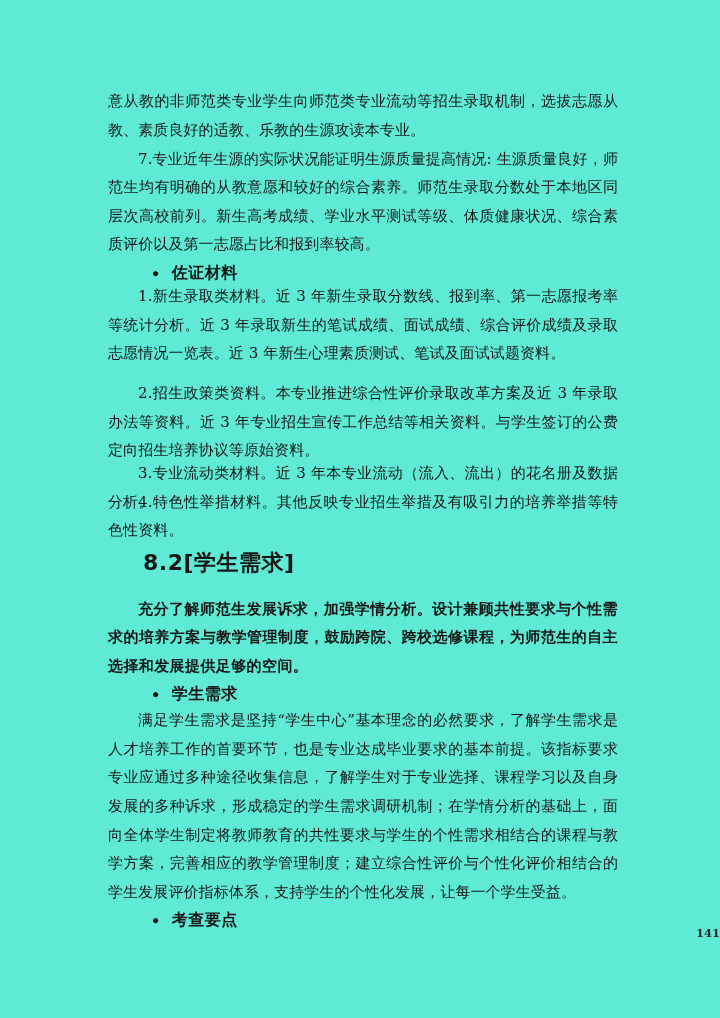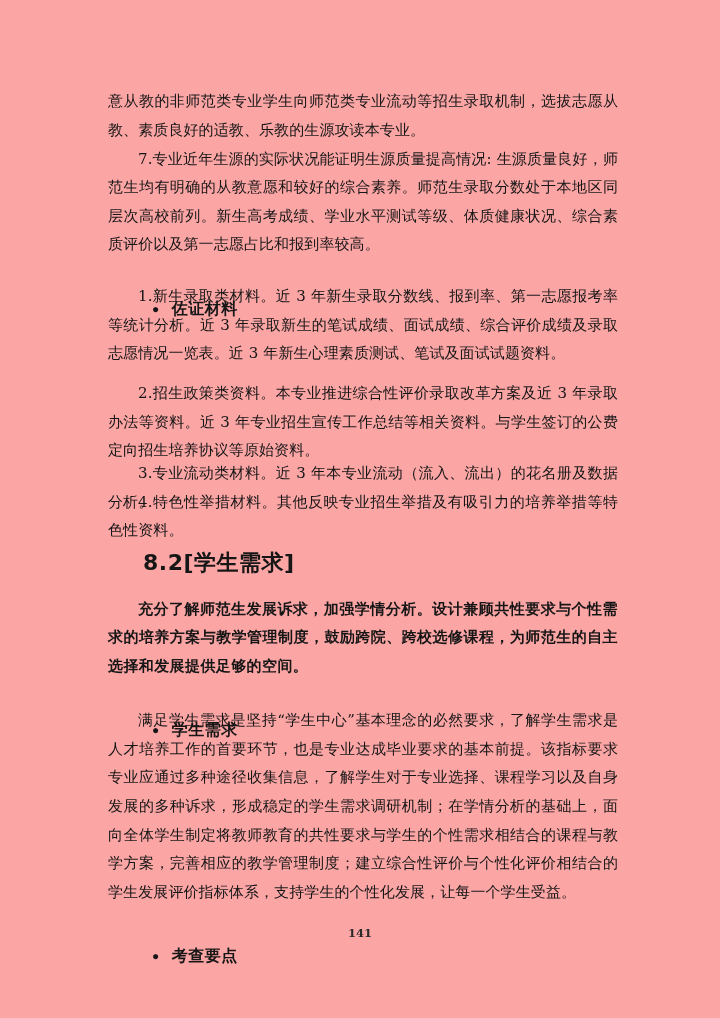--- a/index.html
+++ b/index.html
@@ -1,19 +1,19 @@
 <!DOCTYPE html>
 <html><head>
 <meta charset="utf-8">
 <style>
   html,body{margin:0;padding:0;background:#ffffff;}
   .page{
     position:relative;
     width:720px;height:1018px;
-    background:#fca5a5;
+    background:#5eead4;
     color:#161616;
     font-family:"DejaVu Serif", serif;
     overflow:hidden;
   }
   .blk{
     position:absolute;
     left:108px;width:510px;
     font-size:15px;
     line-height:28.6px;
     text-align:justify;
@@ -24,21 +24,20 @@
   .indent{text-indent:2em;}
   .bullet-line{
     position:absolute;
     left:152px;
     font-family:Liberation Sans, sans-serif;
     font-weight:bold;
     font-size:16px;
     line-height:28.6px;
     white-space:nowrap;
     letter-spacing:0.5px;
-    margin-top:36px;
   }
   .bullet-glyph{
     display:inline-block;
     font-size:12px;
     margin-right:12px;
     transform:translateY(-1px);
   }
   .sec-heading{
     position:absolute;
     left:143px;
@@ -46,21 +45,21 @@
     font-weight:bold;
     font-size:22px;
     line-height:26px;
     white-space:nowrap;
     letter-spacing:0.5px;
   }
   .bold-para{font-weight:bold;letter-spacing:0.4px;}
   .page-num{
     position:absolute;
     left:0;top:925px;width:720px;
-    text-align:center;
+    text-align:right;
     font-size:11.5px;
     font-weight:bold;
     line-height:16px;
     color:#2a2a2a;
   }
 </style>
 </head>
 <body>
 
 <div class="page">

